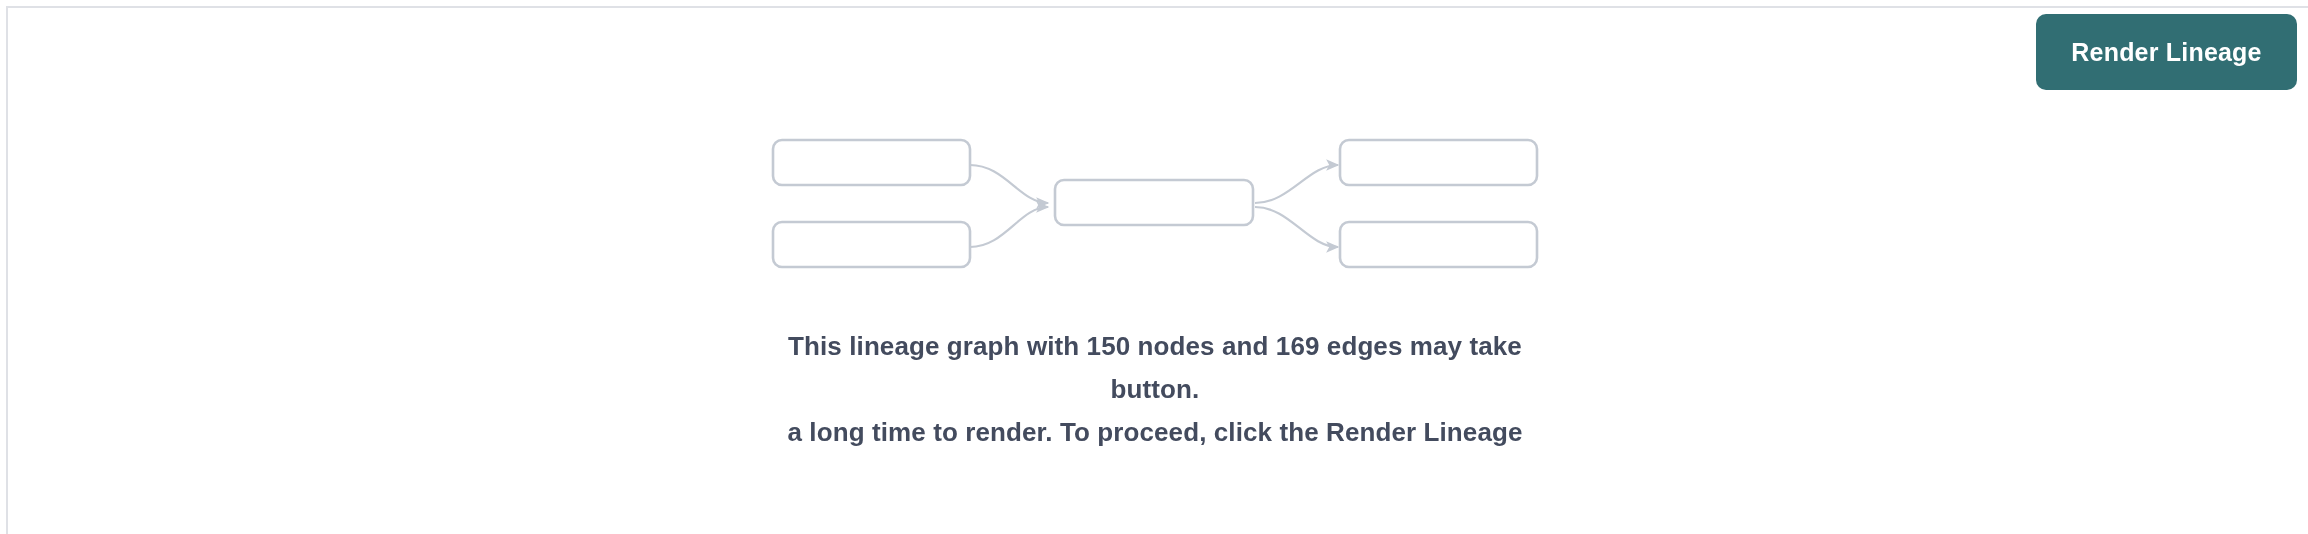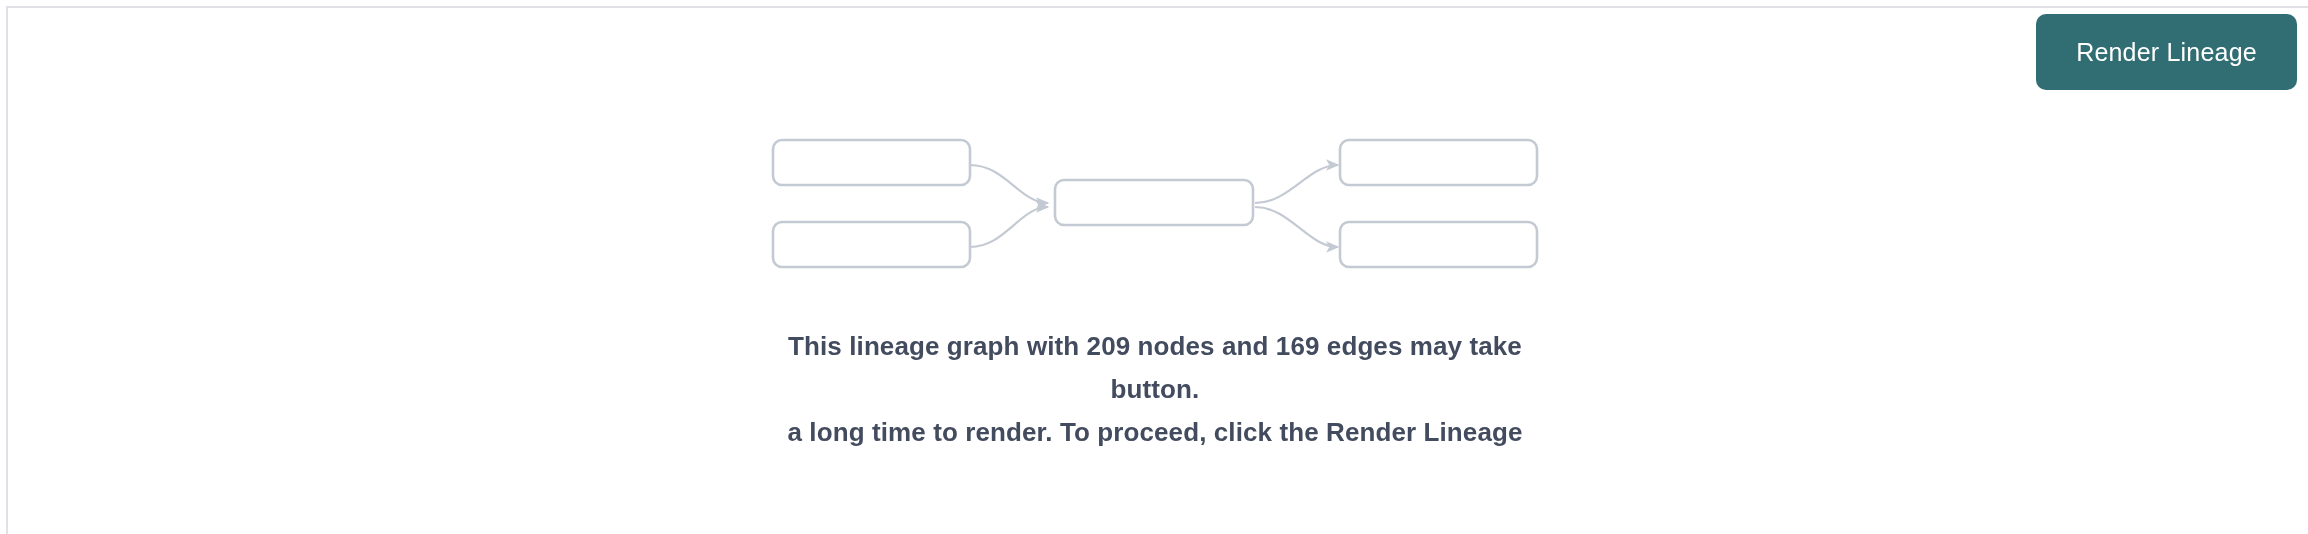--- a/index.html
+++ b/index.html
@@ -44,21 +44,21 @@
     left: 2036px;
     top: 14px;
     width: 261px;
     height: 76px;
     border: none;
     border-radius: 10px;
     background: #316E73;
     color: #ffffff;
     font-family: "Liberation Sans", sans-serif;
     font-size: 25px;
-    font-weight: normal;
+    font-weight: bold;
     letter-spacing: 0.2px;
     cursor: pointer;
     padding: 0;
     display: flex;
     align-items: center;
     justify-content: center;
     line-height: 1;
   }
 
   
@@ -122,18 +122,18 @@
       <rect x="13" y="97" width="197" height="45" rx="9" ry="9" fill="#ffffff" stroke="#c4cad3" stroke-width="2.6"></rect>
 
       <rect x="295" y="55" width="198" height="45" rx="9" ry="9" fill="#ffffff" stroke="#c4cad3" stroke-width="2.6"></rect>
 
       <rect x="580" y="15" width="197" height="45" rx="9" ry="9" fill="#ffffff" stroke="#c4cad3" stroke-width="2.6"></rect>
       <rect x="580" y="97" width="197" height="45" rx="9" ry="9" fill="#ffffff" stroke="#c4cad3" stroke-width="2.6"></rect>
     </svg>
   </div>
 
   <div class="message">
-    <span class="line">This lineage graph with 209 nodes and 169 edges may take</span>
+    <span class="line">This lineage graph with 150 nodes and 169 edges may take</span>
     <span class="line">button.</span>
     <span class="line">a long time to render. To proceed, click the Render Lineage</span>
   </div>
 
 </div>
 
 </body></html>

